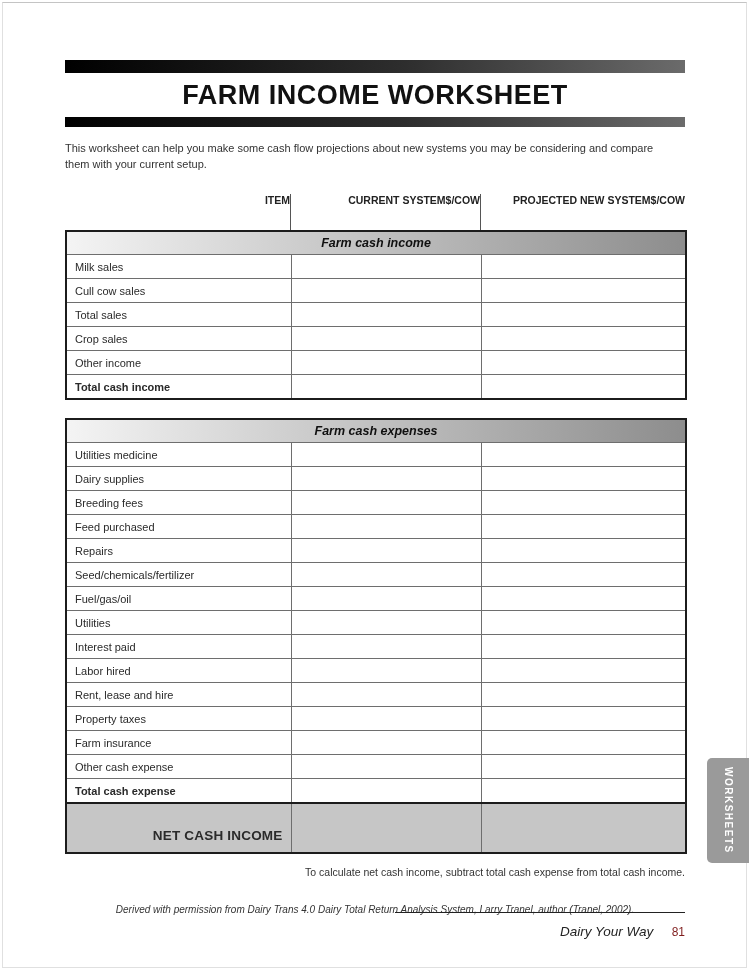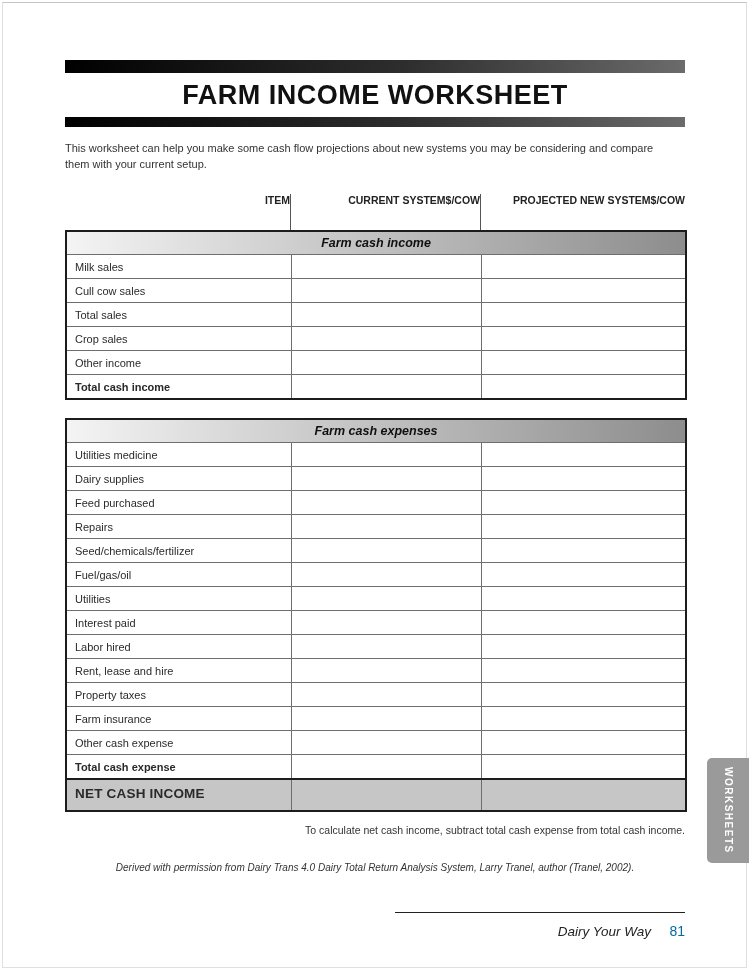--- a/index.html
+++ b/index.html
@@ -49,32 +49,32 @@
   col.c1 { width:225px; } col.c2 { width:190px; } col.c3 { width:205px; }
   td { border:1px solid #6e6e6e; font-size:11px; color:#2a2a2a; }
   td.label { padding:6px 8px 5px; }
   td.banner {
     background:linear-gradient(to right, var(--banner-gradient-start,#f4f4f4), var(--banner-gradient-end,#8d8d8d));
     font-weight:bold; font-style:italic; text-align:center;
     font-size:12.5px; padding:4px 0; color:#101010;
   }
   table.expenses { margin-top:18px; }
   tr.net td { background:var(--net-row-bg,#c6c6c6); border-top:2px solid #1c1c1c; }
-  tr.net td.label { font-size:13.5px; font-weight:bold; padding:6px 8px 9px; letter-spacing:0.2px; }
+  tr.net td.label { font-size:13.5px; font-weight:bold; padding:24px 8px 9px; letter-spacing:0.2px;text-align:right; }
 
   .calc-note { margin-top:12px; text-align:right; font-size:10.5px; color:#333; }
   .attribution { margin-top:26px; text-align:center; font-style:italic; font-size:10px; color:#333; }
 
   .footer {
     position:absolute; right:64px; bottom:30px; width:290px;
     border-top:1.5px solid #222; padding-top:9px; text-align:right;
     white-space:nowrap;
   }
   .footer .book { font-style:italic; font-size:13.5px; color:#222; }
-  .footer .num { font-size:14px; margin-left:14px; color:#0369a1; }
+  .footer .num { font-size:12px; margin-left:14px; color:#7f1d1d; }
 
   .side-tab {
     position:absolute; right:0; top:758px; width:42px; height:105px;
     background:var(--side-tab-bg,#9a9a9a);
     border-radius:5px 0 0 5px;
     display:flex; align-items:center; justify-content:center;
   }
   .side-tab span {
     writing-mode:vertical-rl; color:#fff; font-size:10px;
     font-weight:bold; letter-spacing:1.5px;
@@ -164,20 +164,25 @@
           <td class="label">Utilities medicine</td>
           <td class="value"></td>
           <td class="value"></td>
         </tr>
         <tr>
           <td class="label">Dairy supplies</td>
           <td class="value"></td>
           <td class="value"></td>
         </tr>
         <tr>
+          <td class="label">Breeding fees</td>
+          <td class="value"></td>
+          <td class="value"></td>
+        </tr>
+        <tr>
           <td class="label">Feed purchased</td>
           <td class="value"></td>
           <td class="value"></td>
         </tr>
         <tr>
           <td class="label">Repairs</td>
           <td class="value"></td>
           <td class="value"></td>
         </tr>
         <tr>

